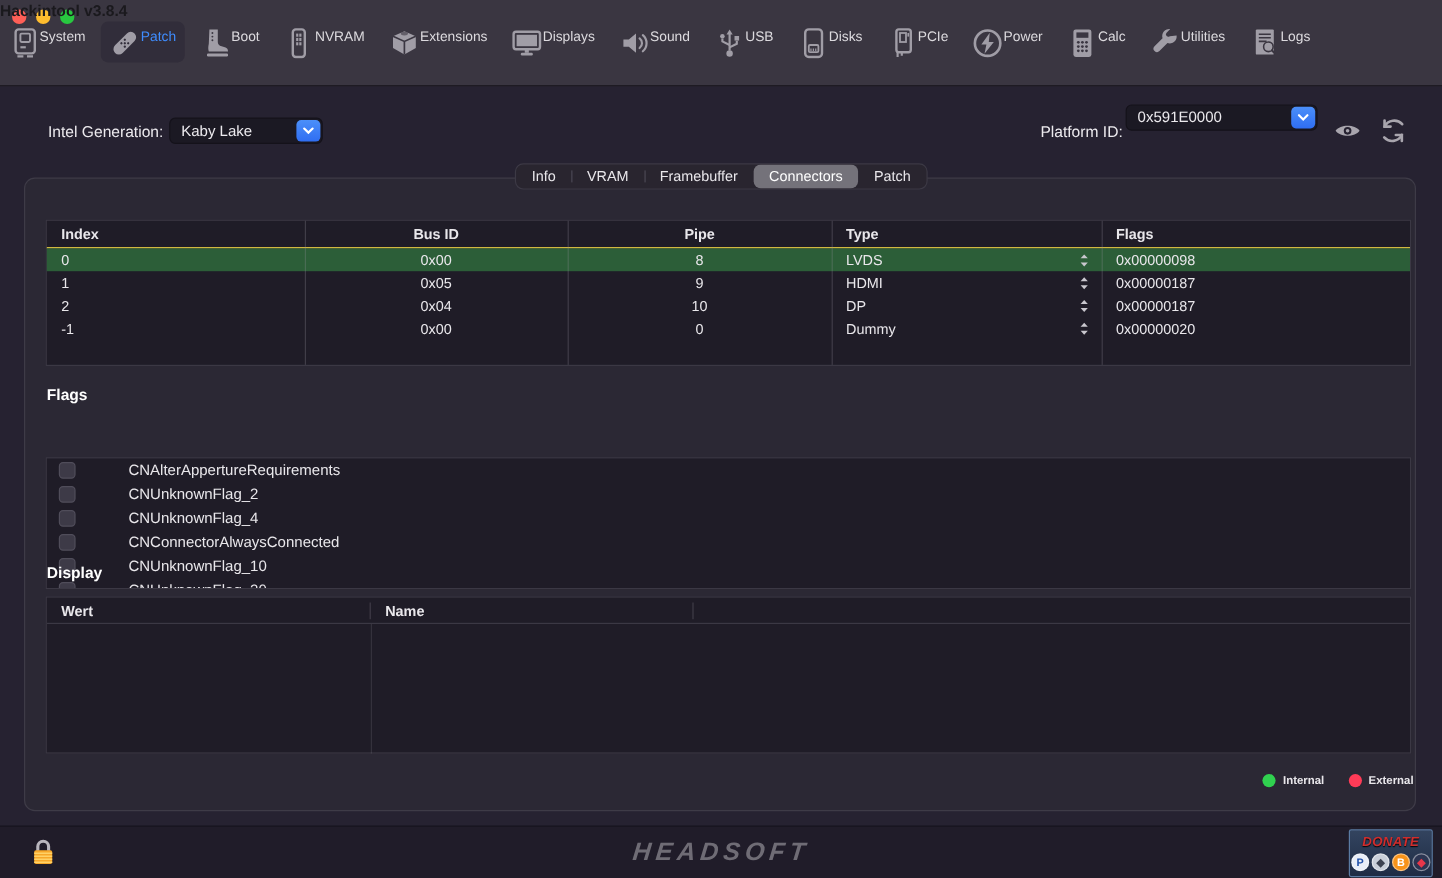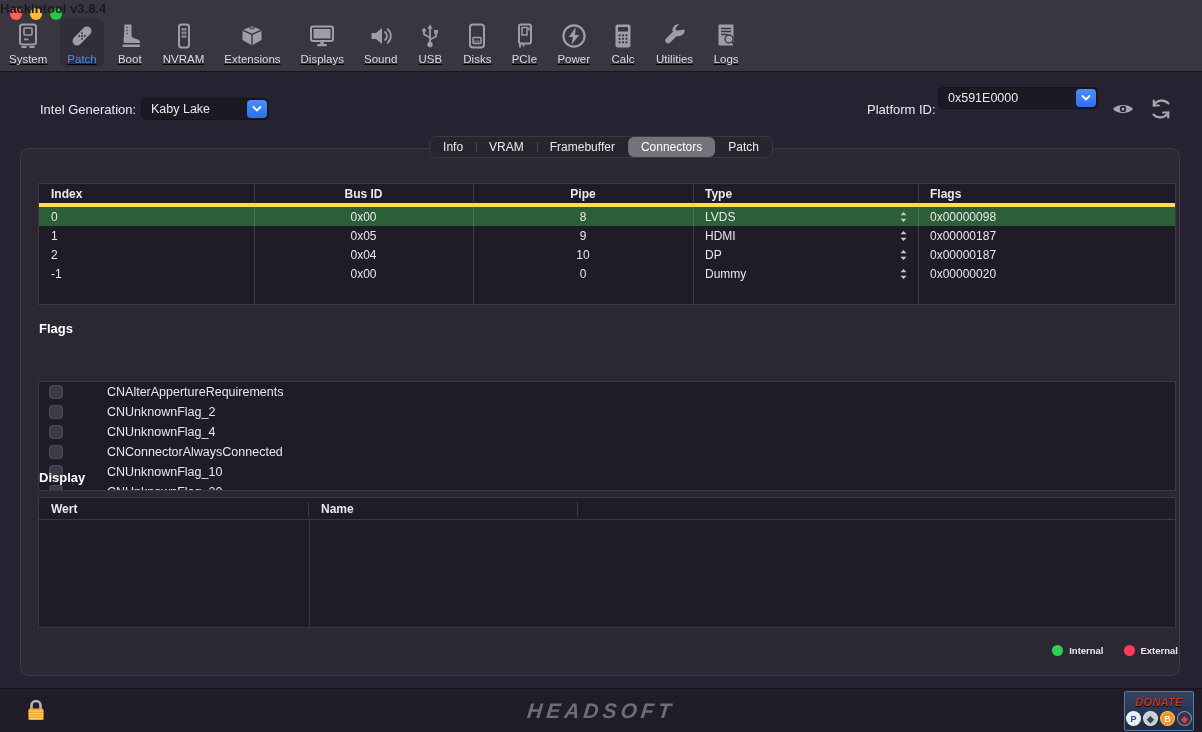--- a/index.html
+++ b/index.html
@@ -16,22 +16,22 @@
   }
   .traffic { position:absolute; top:8px; left:10px; display:flex; gap:8px; }
   .traffic span { width:12px; height:12px; border-radius:50%; }
   .tl-red { background:#ff5f57; } .tl-yellow { background:#febc2e; } .tl-green { background:#28c840; }
   .window-title {
     position:absolute; top:1px; left:0; right:0; text-align:left;
     font-size:13px; font-weight:bold; color:#1a191d;
   }
   .toolbar { position:absolute; top:18px; left:2px; display:flex; align-items:flex-end; gap:6px; }
   .tool-item {
-    display:flex; flex-direction:column; align-items:center;
-    padding:4px 7px 2px; border-radius:6px; min-width:36px; cursor:default;text-decoration:underline;
+    display:flex; flex-direction:row; align-items:flex-start;
+    padding:4px 7px 2px; border-radius:6px; min-width:36px; cursor:default;
   }
   .tool-item.selected { background:#312d3a; }
   .tool-icon { height:28px; display:flex; align-items:center; justify-content:center; color:#a09da6; }
   .tool-label { font-size:11.5px; color:#dcdade; margin-top:3px; white-space:nowrap; }
   .tool-item.selected .tool-label { color:#3f8dff; }
   
   .cfg-label { position:absolute; font-size:13px; color:#eceaee; }
   .intel-label { left:40px; top:102px; }
   .platform-label { left:867px; top:102px; }
   .select-box {
@@ -63,21 +63,21 @@
   .panel {
     position:absolute; left:20px; top:148px; width:1160px; height:528px;
     background:#2b2834; border:1px solid #3e3b47; border-radius:9px;
   }
   
   .connectors-table {
     position:absolute; left:38px; top:183px; width:1138px; height:122px;
     background:#1f1c27; border:1px solid #3b3844; font-size:12px; color:#e9e7eb;
   }
   .grid5 { display:grid; grid-template-columns:215px 219px 220px 225px 1fr; align-items:center; }
-  .ct-header { height:23px; font-weight:bold; border-bottom:4px solid #fde047; }
+  .ct-header { height:23px; font-weight:bold; border-bottom:1px solid #fde047; }
   .ct-header > div { padding:0 12px; white-space:nowrap; }
   .h-center { text-align:center; }
   .ct-rows .ct-row { height:19px; }
   .ct-row.selected { background:#2c5e38; }
   .c-index, .c-type, .c-flags { padding:0 12px; }
   .c-bus, .c-pipe { text-align:center; }
   .c-type { position:relative; }
   .stepper { position:absolute; right:10px; top:50%; transform:translateY(-50%); display:flex; }
   .col-lines div { position:absolute; top:0; bottom:0; width:1px; background:rgba(150,148,158,0.28); z-index:3; }
   

